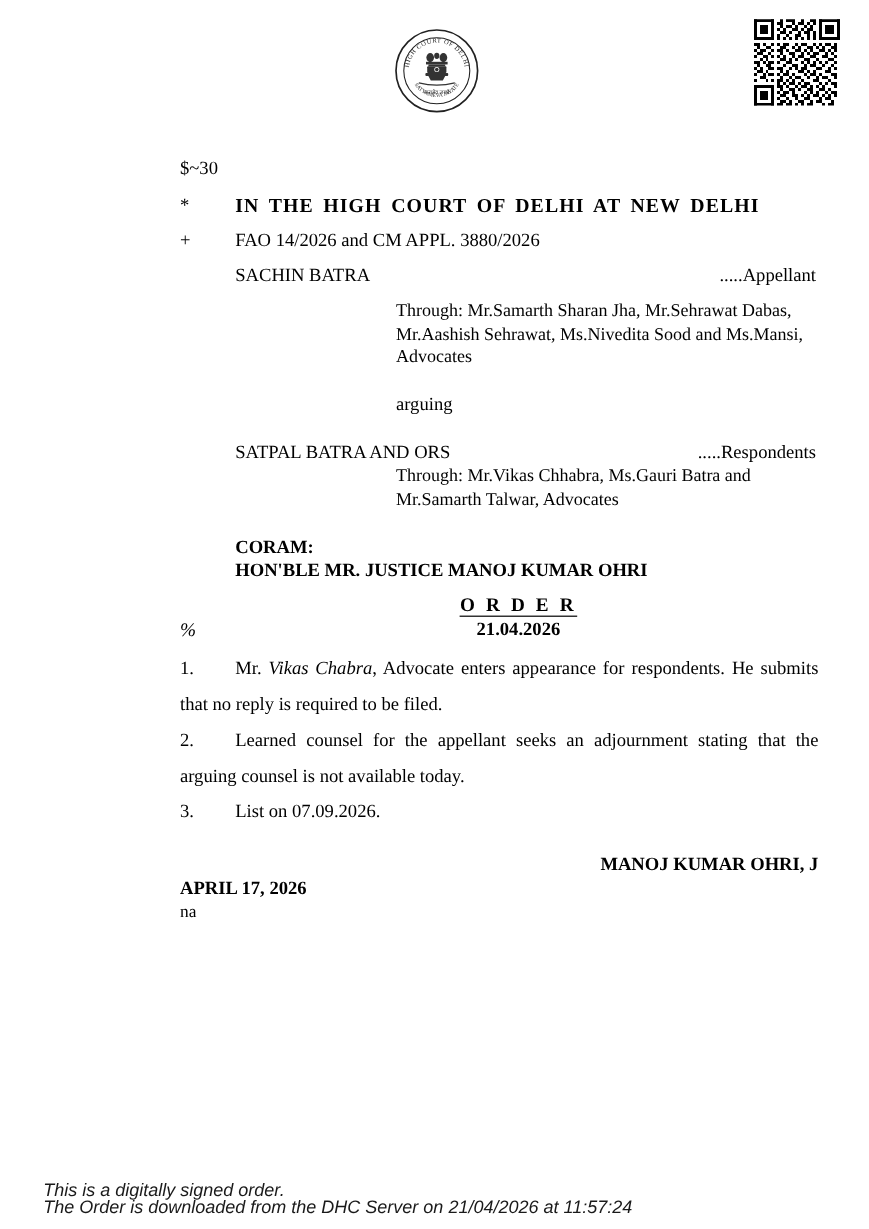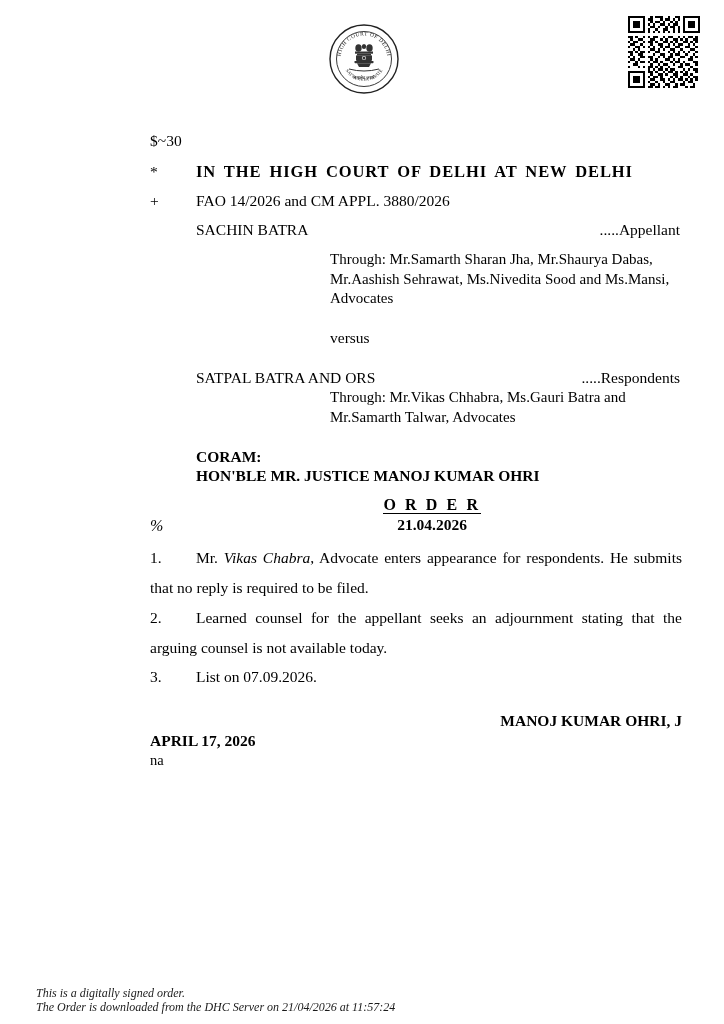--- a/index.html
+++ b/index.html
@@ -168,23 +168,23 @@
     left: 150px;
     font-size: 14.5px;
   }
 
   
   .footer {
     position: absolute;
     left: 36px;
     bottom: 10px;
     width: 660px;
-    font-family: Liberation Serif, serif;
+    font-family: Liberation Sans, sans-serif;
     font-style: italic;
-    font-size: 12px;
+    font-size: 15px;
     line-height: 14px;
     color: #1a1a1a;
   }
 </style>
 </head>
 <body>
 
 <div class="page">
 
   <div class="header-band">
@@ -482,25 +482,25 @@
     </div>
 
     <div class="row" style="top:220px;">
       <div class="indented party-row">
         <span class="party-name">SACHIN BATRA</span>
         <span class="party-tag">.....Appellant</span>
       </div>
     </div>
 
     <div class="row" style="top:250px;">
-      <div class="through">Through: Mr.Samarth Sharan Jha, Mr.Shaurya Dabas, Mr.Aashish Sehrawat, Ms.Nivedita Sood and Ms.Mansi, Advocates</div>
+      <div class="through">Through: Mr.Samarth Sharan Jha, Mr.Sehrawat Dabas, Mr.Aashish Sehrawat, Ms.Nivedita Sood and Ms.Mansi, Advocates</div>
     </div>
 
     <div class="row" style="top:329px;">
-      <div class="versus">versus</div>
+      <div class="versus">arguing</div>
     </div>
 
     <div class="row" style="top:368px;">
       <div class="indented party-row">
         <span class="party-name">SATPAL BATRA AND ORS</span>
         <span class="party-tag">.....Respondents</span>
       </div>
     </div>
 
     <div class="row" style="top:388px;">

